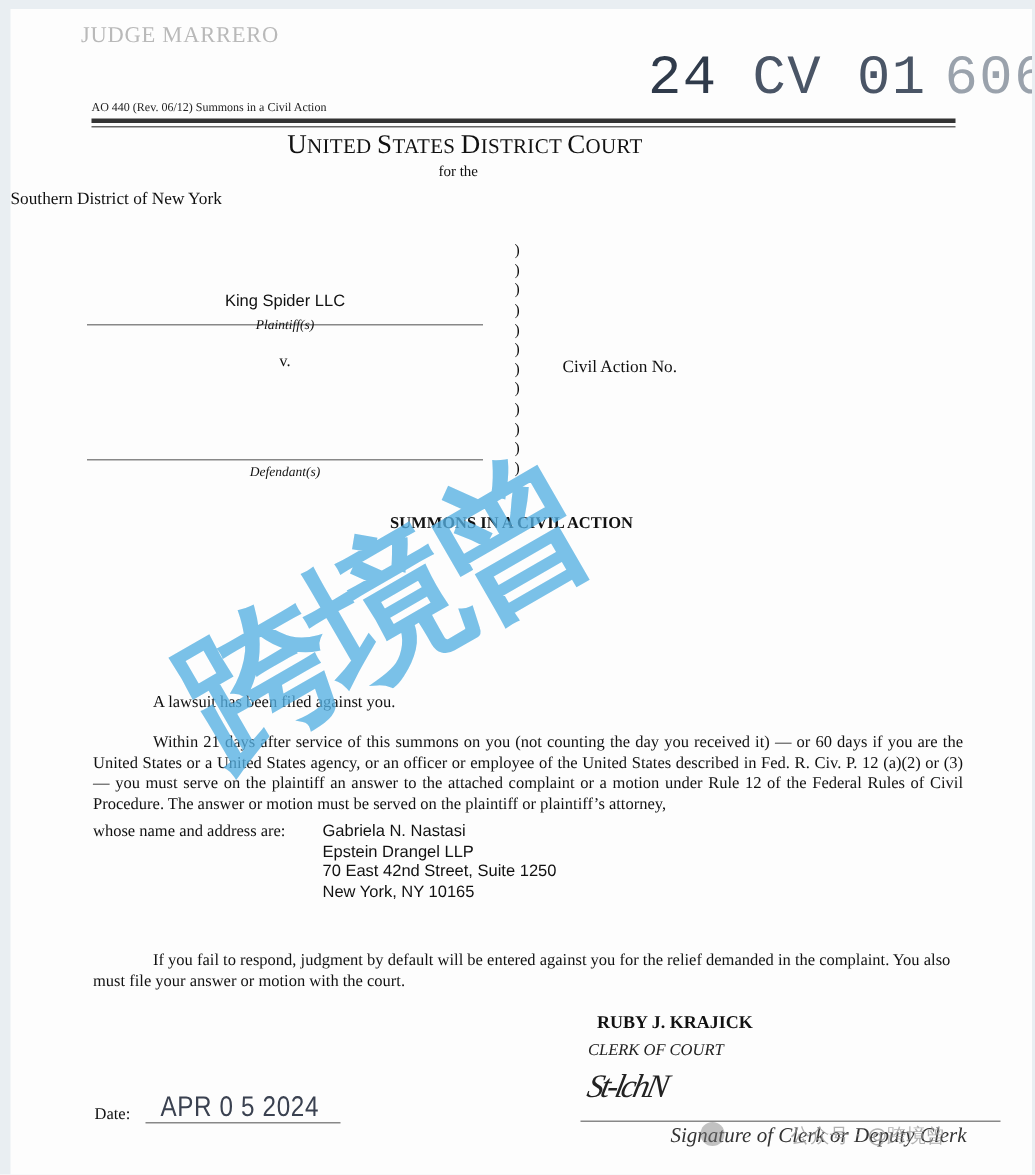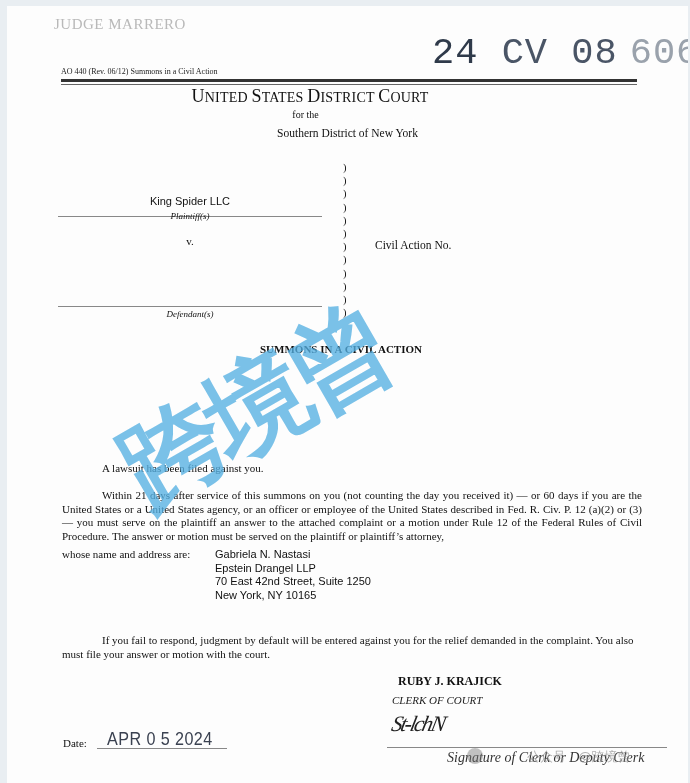--- a/index.html
+++ b/index.html
@@ -20,21 +20,21 @@
   .caseno { left: 425px; top: 26px; font-size: 37px; font-family: "Liberation Mono", monospace; color: #4a5566; letter-spacing: 1px; }
   .caseno .n2 { color: #2f3a4a; }
   .caseno .fade { color: #9aa2ac; margin-left: 12px; }
   .formno { left: 54px; top: 61px; font-size: 8px; color: #222; }
   .rule-thick { left: 54px; top: 73px; width: 576px; height: 3px; background: #333; }
   .rule-thin { left: 54px; top: 78px; width: 576px; height: 1px; background: #666; }
   .court-title { left: 0; width: 606px; top: 80px; text-align: center; font-size: 18px; letter-spacing: 0.2px; }
   .court-title .big { font-size: 18px; }
   .court-title .sc { font-size: 14px; }
   .forthe { left: 0; width: 597px; top: 103px; text-align: center; font-size: 10px; }
-  .district { left: 0; width: 681px; top: 121px; text-align: center; font-size: 11.5px; }
+  .district { left: 0; width: 681px; top: 121px; text-align: left; font-size: 11.5px; }
   .sans { font-family: "Liberation Sans", sans-serif; margin-top: 31px; }
   .party { font-size: 11px; text-align: center; width: 264px; left: 51px; }
   .hline { height: 1px; background: #888; left: 51px; width: 264px; }
   .caption-label { font-size: 9px; font-style: italic; text-align: center; width: 264px; left: 51px; }
   .v { font-size: 11px; text-align: center; width: 264px; left: 51px; }
   .parens { left: 336px; top: 155px; font-size: 10.5px; line-height: 13.2px; white-space: pre; }
   .civil-no { left: 368px; top: 233px; font-size: 11.5px; }
   .summons-title { left: 253px; top: 337px; font-size: 11px; font-weight: bold; }
   .to-line { left: 55px; top: 363px; font-size: 11px; }
   .to-line .ital { font-family: "Liberation Serif", serif; font-style: italic; font-size: 8.5px; }
@@ -57,21 +57,21 @@
   .wm-dot { left: 460px; top: 742px; width: 16px; height: 16px; border-radius: 50%; background: rgba(120,120,120,0.45); }
 </style>
 </head>
 <body>
 
 <div class="page">
 
   <div class="abs judge">JUDGE MARRERO</div>
 
   <div class="abs caseno">
-    <span class="n2">24</span><span> CV </span><span>08</span><span class="fade">606</span>
+    <span class="n2">24</span><span> CV </span><span>01</span><span class="fade">606</span>
   </div>
 
   <div class="abs formno">AO 440 (Rev. 06/12)  Summons in a Civil Action</div>
   <div class="abs rule-thick"></div>
   <div class="abs rule-thin"></div>
 
   <div class="abs court-title">
     <span class="big">U</span><span class="sc">NITED </span><span class="big">S</span><span class="sc">TATES </span><span class="big">D</span><span class="sc">ISTRICT </span><span class="big">C</span><span class="sc">OURT</span>
   </div>
   <div class="abs forthe">for the</div>

